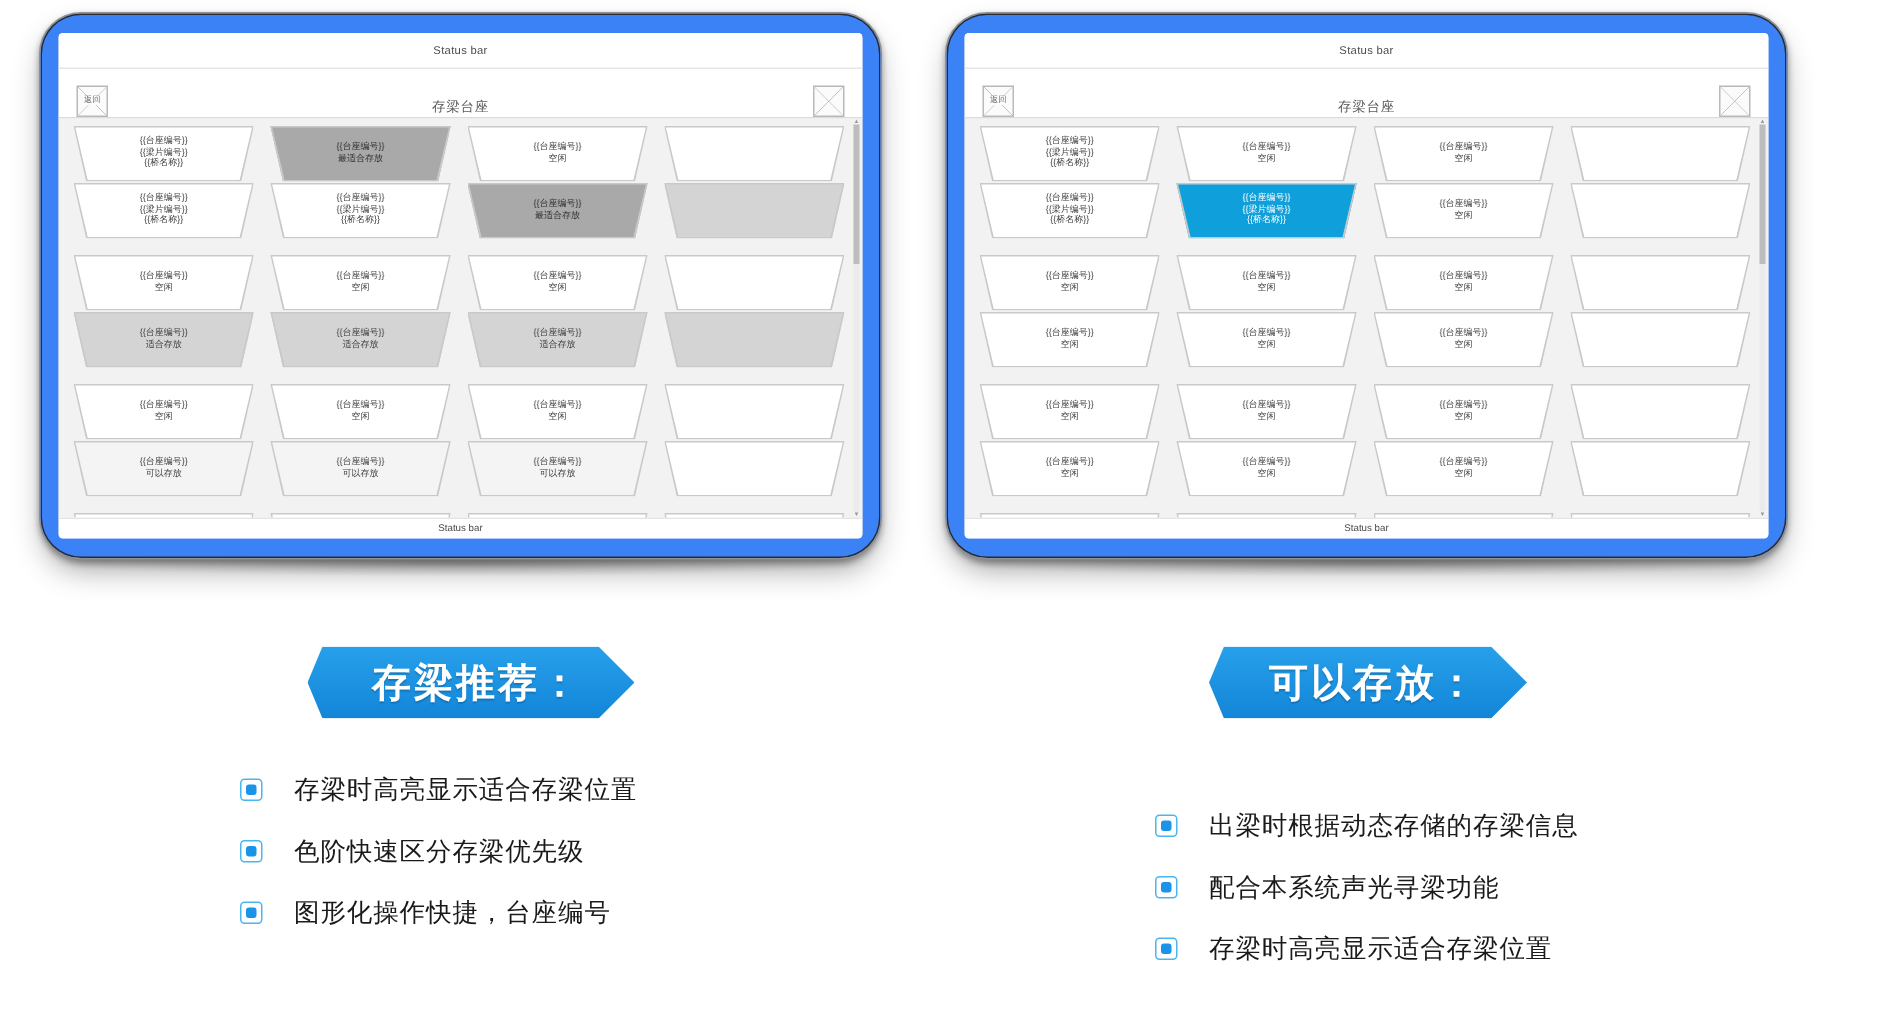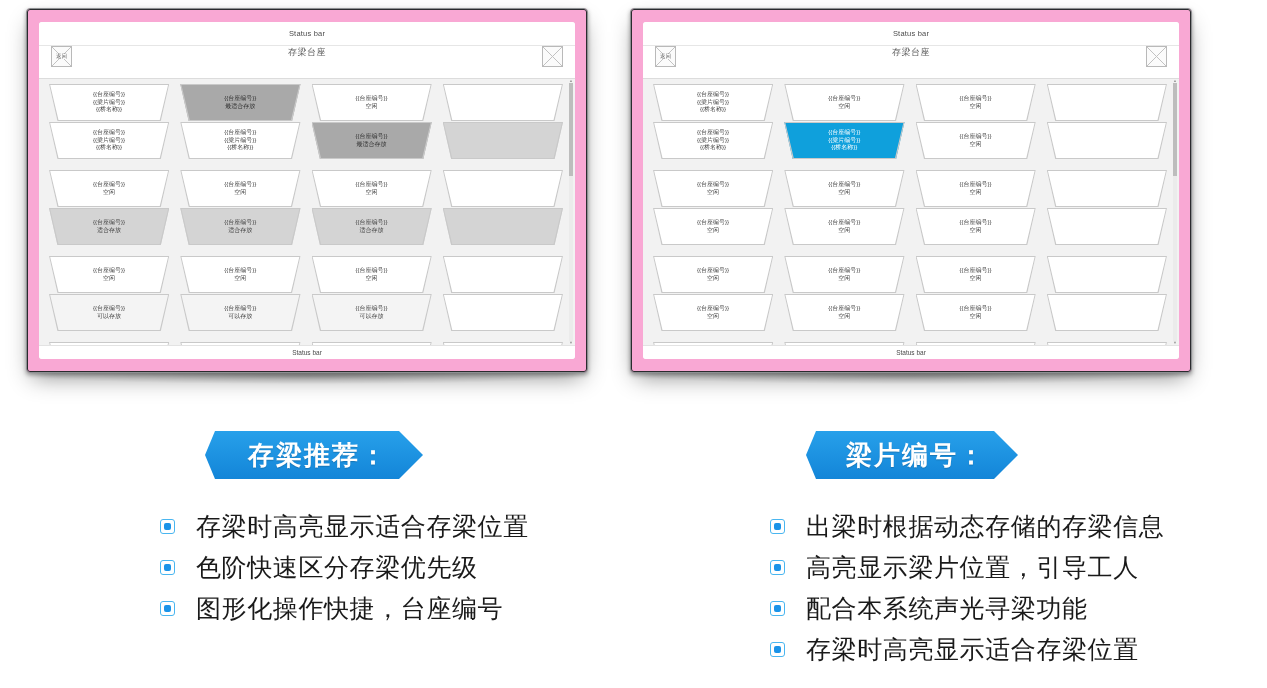--- a/index.html
+++ b/index.html
@@ -8,22 +8,22 @@
     background: #ffffff;
     font-family: "Liberation Sans", "DejaVu Sans", sans-serif;
     overflow: hidden;
   }
   .page { position: relative; width: 1267px; height: 688px; }
 
   
   .device {
     position: absolute;
     width: 562px; height: 365px;
-    border-radius: 4px;
-    background: #f9a8d4;
+    border-radius: 28px;
+    background: #3b82f6;
     border: 1px solid #8e9093;
     padding: 13px 12px;
     box-shadow: 0 10px 22px -6px rgba(0,0,0,0.45),
                 0 2px 4px rgba(0,0,0,0.35),
                 inset 0 0 0 1px #2a2b2e;
   }
   .device.left  { left: 26px;  top: 8px; }
   .device.right { left: 630px; top: 8px; }
   .device-shadow {
     position: absolute;
@@ -49,21 +49,21 @@
     background: #ffffff;
     display: flex; align-items: center; justify-content: center;
     font-size: 7.5px; color: #4c4c4c;
     border-bottom: 1px solid #e6e6e6;
     letter-spacing: .2px;
   }
   .navbar {
     height: 33px; flex: 0 0 33px;
     background: #ffffff;
     border-bottom: 1px solid #dcdcdc;
-    display: flex; align-items: flex-start;
+    display: flex; align-items: flex-end;
     padding: 0 12px;
     position: relative;
   }
   .navbar .title {
     position: absolute; left: 0; right: 0; text-align: center;
     font-size: 9px; color: #5a5a5a; letter-spacing: .5px;
   }
   .ph-box {
     width: 21px; height: 21px;
     border: 1px solid #b9b9b9;
@@ -190,39 +190,39 @@
     letter-spacing: 2px;
     padding-left: 8px;
     text-shadow: 0 1px 1px rgba(0,0,0,0.18);
   }
   .banner.left  { left: 205px; top: 431px; width: 218px; }
   .banner.right { left: 806px; top: 431px; width: 212px; }
 
   
   .bullets { position: absolute; }
   .bullets.left  { left: 160px; top: 506px; width: 430px; }
-  .bullets.right { left: 770px; top: 506px; width: 430px; }
+  .bullets.right { left: 770px; top: 530px; width: 430px; }
   .bullet-row {
     display: flex; align-items: center;
     height: 41px;
   }
   .bullet-icon {
     flex: 0 0 15px; width: 15px; height: 15px;
     border: 1.6px solid #4ab6f0;
     border-radius: 3px;
     background: #ffffff;
     display: flex; align-items: center; justify-content: center;
     margin-right: 21px;
   }
   .bullet-icon .dot {
     width: 7px; height: 7px; border-radius: 2px;
     background: #1a93e8;
   }
   .bullet-text {
-    font-size: 25px;
+    font-size: 17px;
     color: #1a1a1a;
     letter-spacing: .6px;
     white-space: nowrap;
   }
 </style>
 </head>
 <body>
 
 <div class="page">
 
@@ -741,21 +741,21 @@
           <div class="arrow up">▲</div>
           <div class="thumb"></div>
           <div class="arrow down">▼</div>
         </div>
       </div>
       <div class="bottombar">Status bar</div>
     </div>
   </div>
 
   <div class="banner left">存梁推荐：</div>
-  <div class="banner right">梁片编号：</div>
+  <div class="banner right">可以存放：</div>
 
   <div class="bullets left">
       <div class="bullet-row">
         <div class="bullet-icon">
           <div class="dot"></div>
         </div>
         <div class="bullet-text">存梁时高亮显示适合存梁位置</div>
       </div>
       <div class="bullet-row">
         <div class="bullet-icon">
@@ -774,29 +774,23 @@
       <div class="bullet-row">
         <div class="bullet-icon">
           <div class="dot"></div>
         </div>
         <div class="bullet-text">出梁时根据动态存储的存梁信息</div>
       </div>
       <div class="bullet-row">
         <div class="bullet-icon">
           <div class="dot"></div>
         </div>
-        <div class="bullet-text">高亮显示梁片位置，引导工人</div>
+        <div class="bullet-text">配合本系统声光寻梁功能</div>
       </div>
       <div class="bullet-row">
         <div class="bullet-icon">
           <div class="dot"></div>
         </div>
-        <div class="bullet-text">配合本系统声光寻梁功能</div>
-      </div>
-      <div class="bullet-row">
-        <div class="bullet-icon">
-          <div class="dot"></div>
-        </div>
         <div class="bullet-text">存梁时高亮显示适合存梁位置</div>
       </div>
     </div>
 
 </div>
 
 </body></html>

